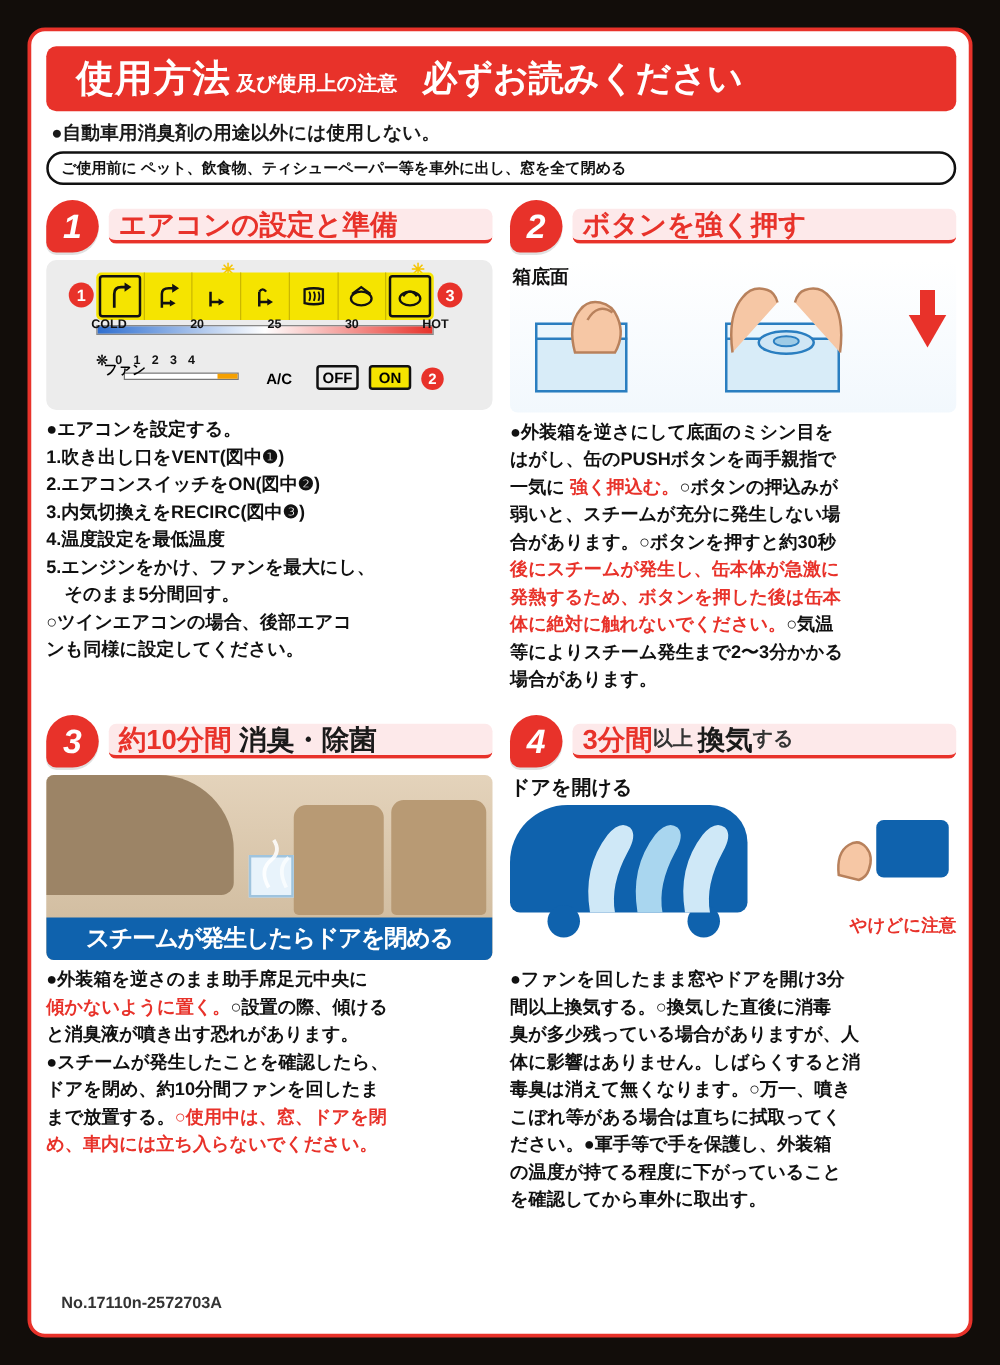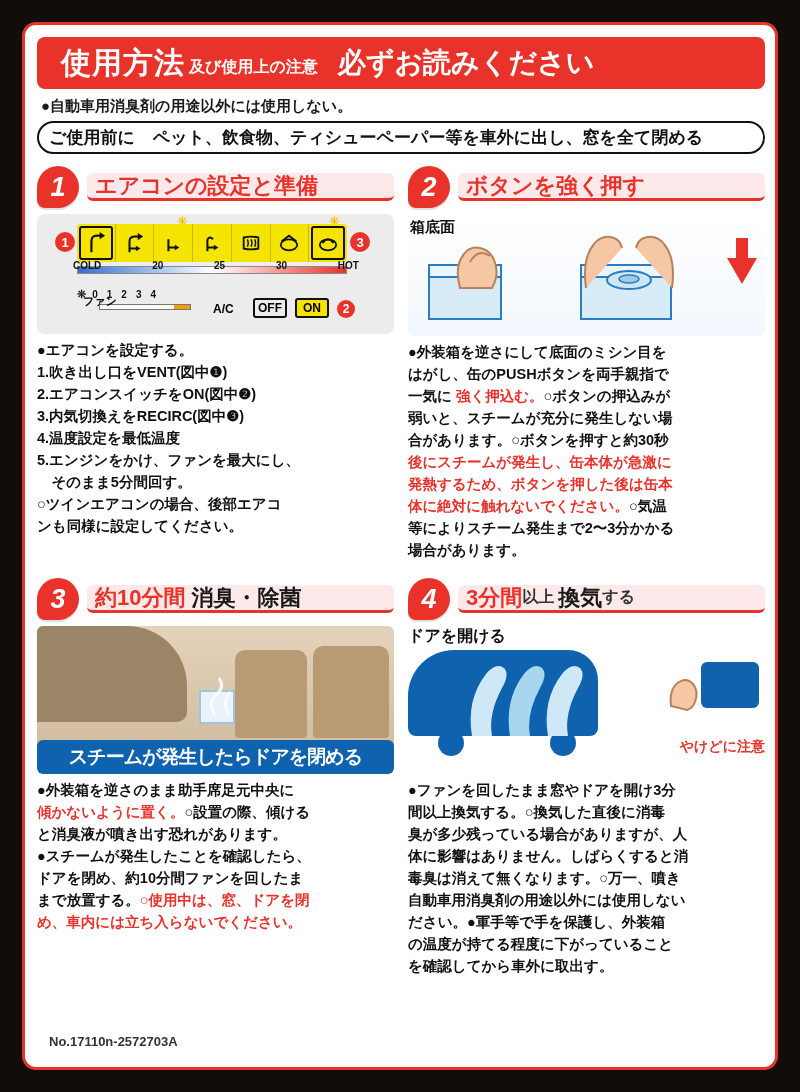--- a/index.html
+++ b/index.html
@@ -26,22 +26,22 @@
   .header .t1 { font-size:30px; font-weight:bold; letter-spacing:1px; }
   .header .t2 { font-size:16px; font-weight:bold; margin-left:4px; margin-top:8px;}
   .header .t3 { font-size:28px; font-weight:bold; margin-left:20px; }
 
   
   .note1 {
     margin-top:8px; font-size:15px; color:#1a1a1a; padding-left:4px; font-weight:bold;
   }
   .note2 {
     margin-top:5px; border:2px solid #111; border-radius:20px;
-    font-size:17px; font-weight:bold; padding:3px 10px; color:#111;
-    display:flex; align-items:center; gap:18px;
+    font-size:12px; font-weight:bold; padding:3px 10px; color:#111;
+    display:flex; align-items:center; gap:3px;
   }
   .note2 .lead { }
   .note2 .rest { font-weight:bold; }
 
   
   .grid { margin-top:10px; display:flex; flex-wrap:wrap; gap:0 14px; }
   .col { width:357px; }
 
   .steptitle { display:flex; align-items:center; gap:8px; height:46px; }
   .badge {
@@ -117,21 +117,21 @@
                border-top:26px solid #e8322a; }
   .arrowstem { position:absolute; right:17px; top:24px; width:12px; height:24px; background:#e8322a; }
   .box3d { position:absolute; width:74px; height:44px; background:#d8ecf8; border:2px solid #2a7ec0;}
   .box3dtop { position:absolute; width:74px; height:14px; background:#eaf6fd; border:2px solid #2a7ec0;}
 
   
   .fig3 { margin-top:4px; height:148px; position:relative; border-radius:6px; overflow:hidden;
           background:linear-gradient(#e4d3bb,#cdb89a); }
   .f3band { position:absolute; left:0; right:0; bottom:0; height:34px; background:#0f62ad;
             color:#fff; font-size:19px; font-weight:bold; display:flex; align-items:center;
-            justify-content:center; letter-spacing:-1px;border-radius:6px; }
+            justify-content:center; letter-spacing:-1px; }
   .seat { position:absolute; background:#b89a74; border-radius:10px 10px 4px 4px; }
   .dash { position:absolute; left:0; top:0; width:150px; height:96px; background:#9c8466;
           border-radius:0 60px 10px 0; }
   .cube { position:absolute; left:162px; top:64px; width:36px; height:34px; background:#e8f3fb;
           border:2px solid #9fc4de; }
 
   
   .fig4 { margin-top:4px; height:148px; position:relative; }
   .f4cap { font-size:16px; font-weight:bold; color:#111; }
   .carbody { position:absolute; left:0; top:24px; width:190px; height:86px; background:#0f62ad;
@@ -395,21 +395,21 @@
         </svg>
         <div class="burn">やけどに注意</div>
       </div>
 
       <div class="body">
         <p>●ファンを回したまま窓やドアを開け3分</p>
         <p>間以上換気する。○換気した直後に消毒</p>
         <p>臭が多少残っている場合がありますが、人</p>
         <p>体に影響はありません。しばらくすると消</p>
         <p>毒臭は消えて無くなります。○万一、噴き</p>
-        <p>自動車用消臭剤の用途以外には使用しない</p>
+        <p>こぼれ等がある場合は直ちに拭取ってく</p>
         <p>ださい。●軍手等で手を保護し、外装箱</p>
         <p>の温度が持てる程度に下がっていること</p>
         <p>を確認してから車外に取出す。</p>
       </div>
     </div>
 
   </div>
 
   <div class="footer">No.17110n-2572703A</div>
  </div>

